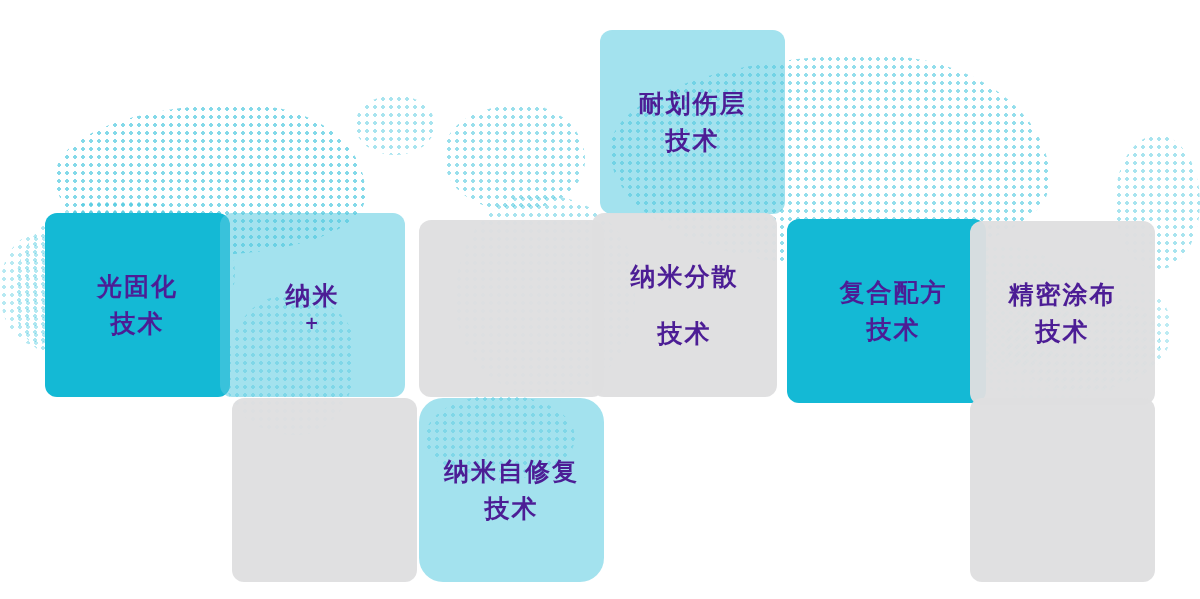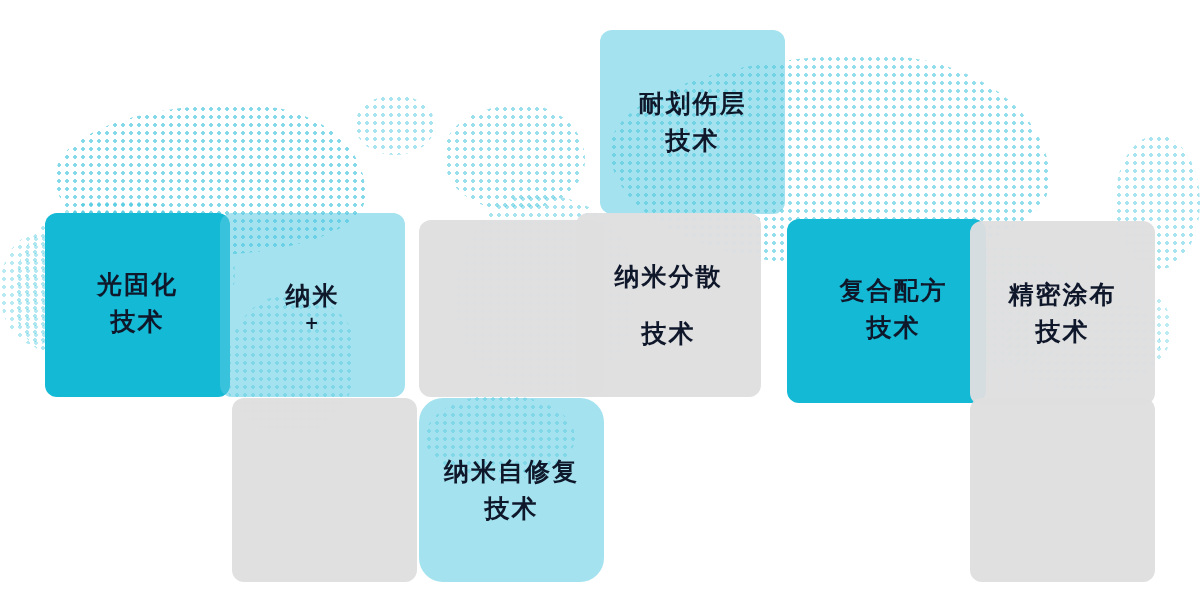--- a/index.html
+++ b/index.html
@@ -44,33 +44,33 @@
     border-radius:12px;
     display:flex;
     flex-direction:column;
     align-items:center;
     justify-content:center;
     text-align:center;
     font-weight:bold;
     font-size:25px;
     line-height:1.5;
     letter-spacing:2px;
-    color:#0f172a;
+    color:#4c1d95;
     z-index:1;
   }
-  .v-accent{background:#14b9d5;font-family:Liberation Mono, monospace;}
+  .v-accent{background:#14b9d5;}
   .v-light {background:rgba(88,203,224,0.55);}
   .v-gray  {background:rgba(223,223,224,0.96);}
   .box .plus{font-size:17px;line-height:1.1;}
 
   .b-scratch   {left:600px; top:30px;}
   .b-uv        {left:45px;  top:213px;}
   .b-nanomag   {left:220px; top:213px;}
   .b-empty1    {left:419px; top:220px; height:177px;}
-  .b-dispersion{left:576px; top:213px;gap:19px;}
+  .b-dispersion{left:592px; top:213px;gap:19px;}
   .b-composite {left:787px; top:219px;padding-left:14px;}
   .b-coating   {left:970px; top:221px;}
   .b-empty2    {left:232px; top:398px;}
   .b-selfrepair{left:419px; top:398px;border-radius:24px;}
   .b-empty3    {left:970px; top:398px;}
 </style>
 </head>
 <body>
 
 <div class="stage">

